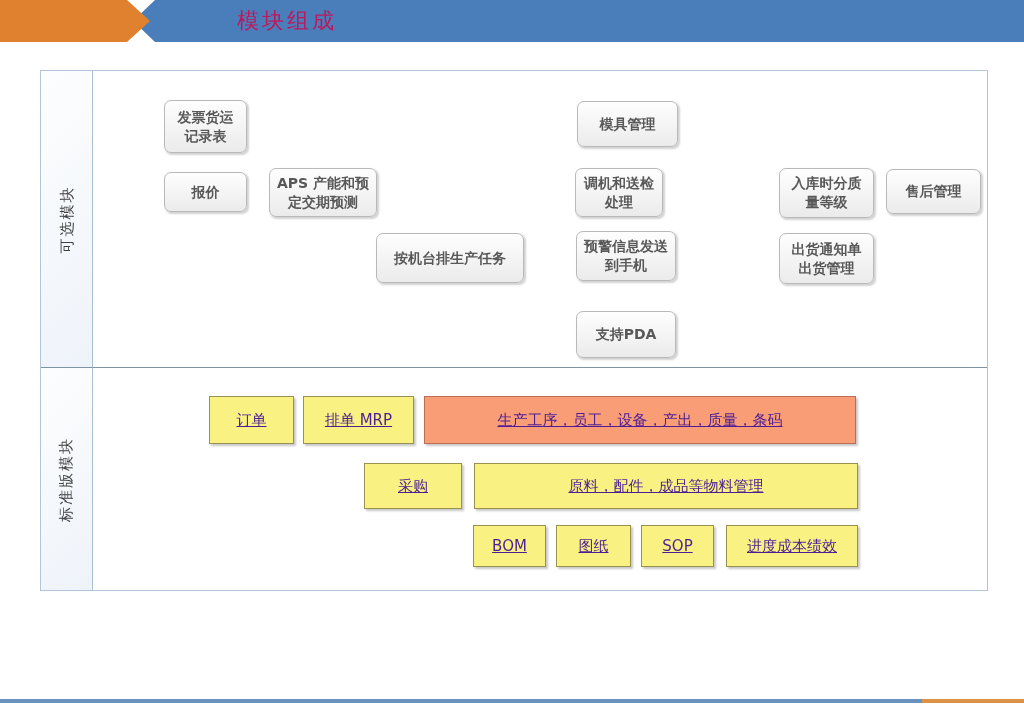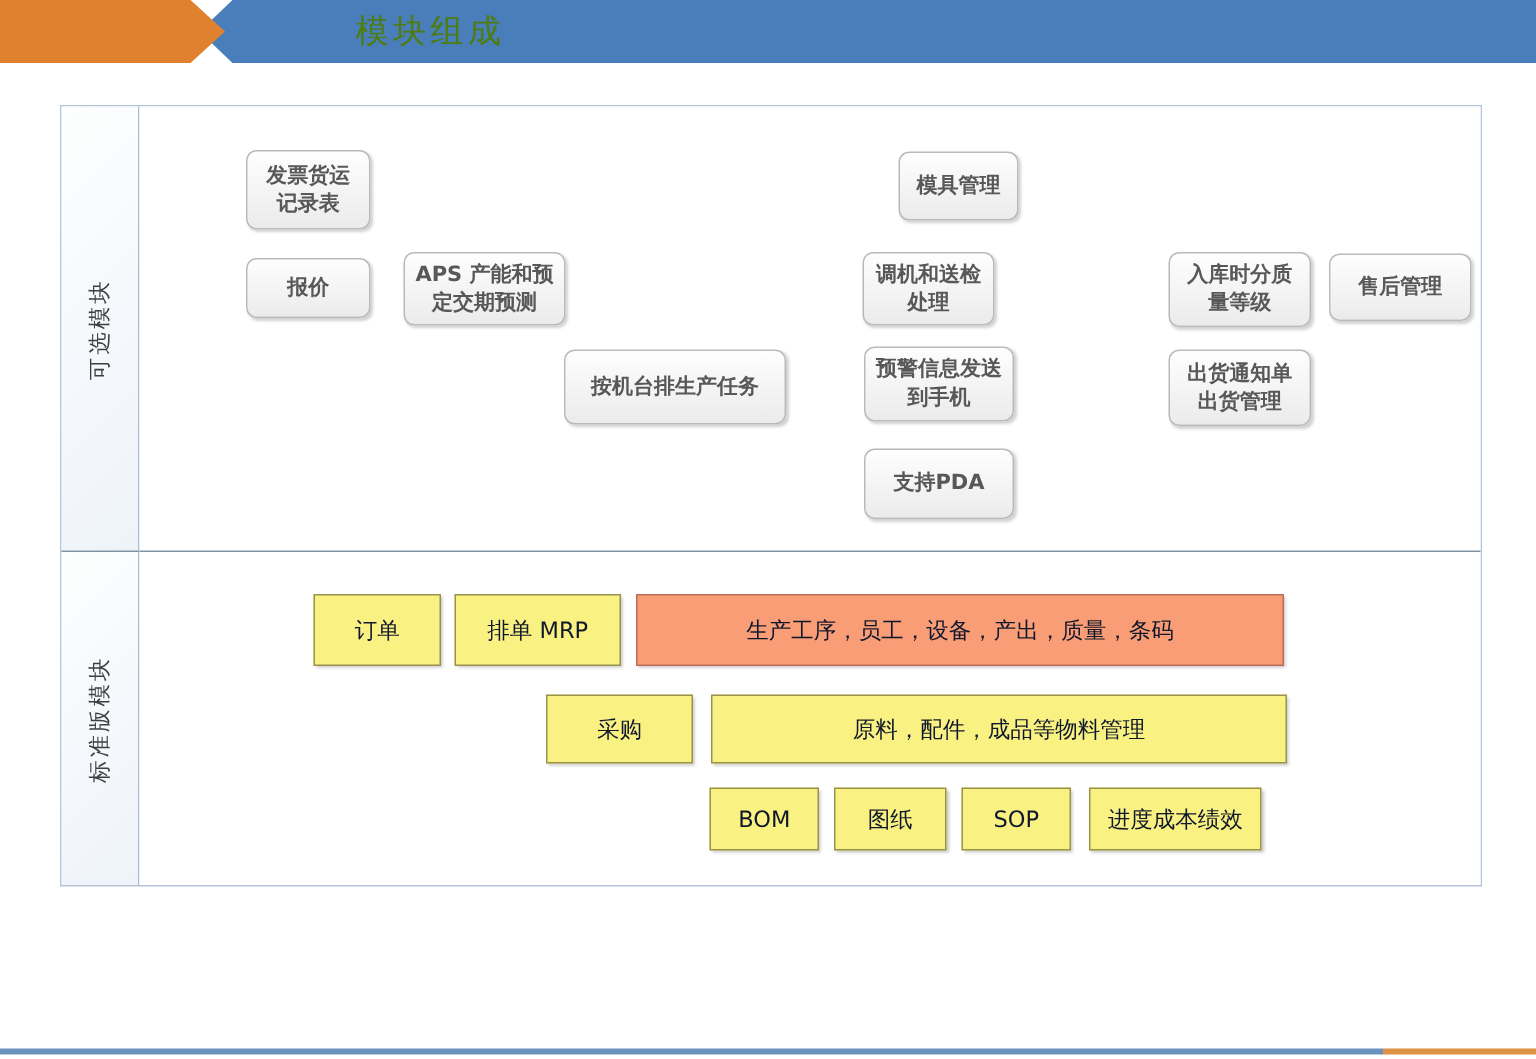--- a/index.html
+++ b/index.html
@@ -9,21 +9,21 @@
 
   
   .header-bar { position:absolute; left:128px; top:0; width:896px; height:42px;
                 background:#4A7EBB;
                 clip-path:polygon(27px 0, 100% 0, 100% 100%, 27px 100%, 5px 50%); }
   .header-arrow { position:absolute; left:0; top:0; width:150px; height:42px;
                   background:#E0812F;
                   clip-path:polygon(0 0, 127px 0, 150px 50%, 127px 100%, 0 100%); }
   .header-title { position:absolute; left:237px; top:0; height:42px;
                   display:flex; align-items:center;
-                  color:#4d7c0f; font-size:22px; letter-spacing:3px; }
+                  color:#be185d; font-size:22px; letter-spacing:3px; }
 
   
   .frame { position:absolute; left:40px; top:70px; width:948px; height:521px;
            border:1.5px solid #b3c6d9; display:grid;
            grid-template-columns:52px 1fr; grid-template-rows:296px 1fr; }
   .label-cell { background:linear-gradient(135deg,#fdfefe 0%,#eef3fa 100%);
                 border-right:1.5px solid #a8bfd2;
                 display:flex; align-items:center; justify-content:center; overflow:hidden; }
   .row2 { border-top:1.5px solid #7f93a2; }
   .vlabel { transform:rotate(-90deg); white-space:nowrap; color:#3f3f3f;
@@ -35,23 +35,23 @@
 
   .gbox { position:absolute; border:1px solid #b9b9b9; border-radius:7px;
           background:linear-gradient(#fefefe,#ebebeb);
           box-shadow:1.5px 1.5px 2px rgba(0,0,0,0.18);
           color:#585858; font-size:14px; line-height:1.35;
           display:flex; align-items:center; justify-content:center;
           text-align:center; padding:2px 6px;font-weight:bold; }
 
   .ybox { position:absolute; background:#F9F283; border:1px solid #99914E;
           box-shadow:1.5px 1.5px 2px rgba(0,0,0,0.22);
-          color:#0f172a; font-size:15px;
+          color:#4c1d95; font-size:15px;
           display:flex; align-items:center; justify-content:center;
-          text-align:center; padding:2px 6px; }
+          text-align:center; padding:2px 6px;text-decoration:underline; }
   .sbox { background:#F99D77; border:1px solid #BE6C55; }
 
   
   .footer-line { position:absolute; left:0; bottom:3px; width:1024px; height:4px; }
   .footer-blue { position:absolute; left:0; top:0; width:922px; height:4px; background:#6A92BE; }
   .footer-orange { position:absolute; left:922px; top:0; width:102px; height:4px; background:#DD9245; }
 </style>
 </head>
 <body>
 
@@ -69,37 +69,37 @@
     <div class="label-cell row2">
       <span class="vlabel">标准版模块</span>
     </div>
     <div class="content-cell row2"></div>
 
     <div class="boxlayer">
       <div class="gbox" style="left:123px;top:29px;width:83px;height:53px">发票货运记录表</div>
       <div class="gbox" style="left:228px;top:97px;width:108px;height:49px">APS 产能和预定交期预测</div>
       <div class="gbox" style="left:123px;top:101px;width:83px;height:40px">报价</div>
       <div class="gbox" style="left:335px;top:162px;width:148px;height:50px">按机台排生产任务</div>
-      <div class="gbox" style="left:558px;top:30px;width:80px;height:46px">模具管理</div>
+      <div class="gbox" style="left:536px;top:30px;width:101px;height:46px">模具管理</div>
       <div class="gbox" style="left:534px;top:97px;width:88px;height:49px">调机和送检处理</div>
       <div class="gbox" style="left:535px;top:160px;width:100px;height:50px">预警信息发送到手机</div>
-      <div class="gbox" style="left:535px;top:228px;width:100px;height:47px">支持PDA</div>
+      <div class="gbox" style="left:535px;top:240px;width:100px;height:47px">支持PDA</div>
       <div class="gbox" style="left:738px;top:97px;width:95px;height:50px">入库时分质量等级</div>
       <div class="gbox" style="left:845px;top:98px;width:95px;height:45px">售后管理</div>
       <div class="gbox" style="left:738px;top:162px;width:95px;height:51px">出货通知单出货管理</div>
 
       <div class="ybox" style="left:168px;top:325px;width:85px;height:48px">订单</div>
       <div class="ybox" style="left:262px;top:325px;width:111px;height:48px">排单  MRP</div>
       <div class="ybox sbox" style="left:383px;top:325px;width:432px;height:48px">生产工序，员工，设备，产出，质量，条码</div>
       <div class="ybox" style="left:323px;top:392px;width:98px;height:46px">采购</div>
       <div class="ybox" style="left:433px;top:392px;width:384px;height:46px">原料，配件，成品等物料管理</div>
       <div class="ybox" style="left:432px;top:454px;width:73px;height:42px">BOM</div>
       <div class="ybox" style="left:515px;top:454px;width:75px;height:42px">图纸</div>
       <div class="ybox" style="left:600px;top:454px;width:73px;height:42px">SOP</div>
-      <div class="ybox" style="left:685px;top:454px;width:115px;height:42px">进度成本绩效</div>
+      <div class="ybox" style="left:685px;top:454px;width:132px;height:42px">进度成本绩效</div>
     </div>
   </div>
 
   <div class="footer-line">
     <div class="footer-blue"></div>
     <div class="footer-orange"></div>
   </div>
 
 </div>
 

